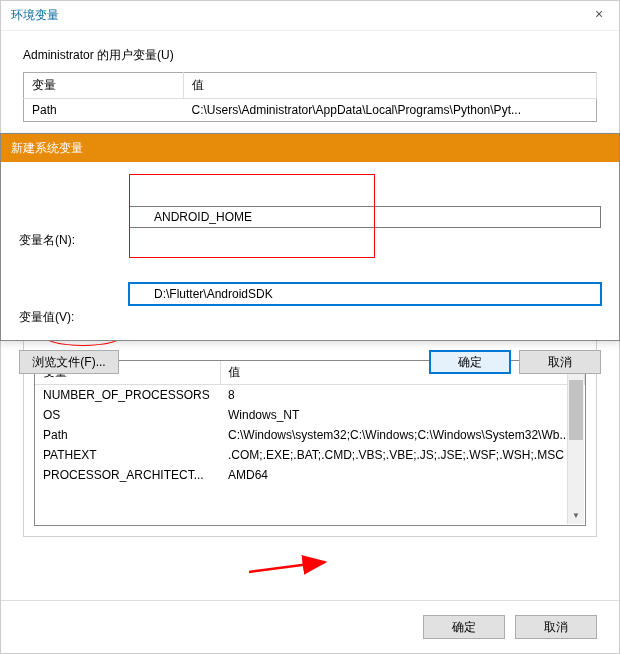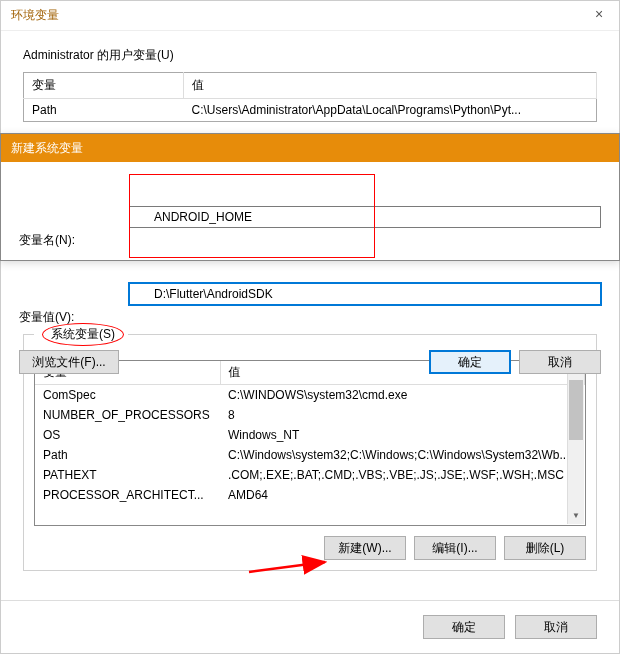--- a/index.html
+++ b/index.html
@@ -24,21 +24,21 @@
     }
     .title-bar {
       height: 30px;
       display: flex;
       align-items: center;
       padding: 0 10px;
       background: #fff;
       border-bottom: 1px solid #eee;
       position: relative;
     }
-    .title-bar .title { font-size: 12px; color: #a16207; }
+    .title-bar .title { font-size: 12px; color: #0369a1; }
     .title-bar .close {
       position: absolute;
       right: 10px;
       top: 5px;
       font-size: 14px;
       color: #555;
       cursor: pointer;
       width: 20px;
       text-align: center;
     }
@@ -136,21 +136,21 @@
       left: 0;
       width: 100%;
       border-top: 1px solid #ddd;
     }
     
     .dialog-overlay {
       position: absolute;
       top: 133px;
       left: 0;
       width: 620px;
-      height: 128px;
+      height: 208px;
       background: #fff;
       border: 1px solid #888;
       box-shadow: 0 2px 8px rgba(0,0,0,0.15);
     }
     .overlay-title {
       height: 28px;
       background: #e78c0a;
       color: #fff;
       font-size: 12px;
       display: flex;
@@ -270,24 +270,20 @@
               <col>
             </colgroup>
           <thead>
             <tr>
               <th>变量</th>
               <th>值</th>
             </tr>
           </thead>
           <tbody id="sys-vars-body">
               <tr>
-                <td>ComSpec</td>
-                <td>C:\WINDOWS\system32\cmd.exe</td>
-              </tr>
-              <tr>
                 <td>NUMBER_OF_PROCESSORS</td>
                 <td>8</td>
               </tr>
               <tr>
                 <td>OS</td>
                 <td>Windows_NT</td>
               </tr>
               <tr>
                 <td>Path</td>
                 <td>C:\Windows\system32;C:\Windows;C:\Windows\System32\Wb...</td>
@@ -302,25 +298,20 @@
               </tr>
             </tbody>
         </table>
         <div class="scroll-sim">
           <div class="scroll-arrow up">▲</div>
           <div class="scroll-thumb"></div>
           <div class="scroll-arrow down">▼</div>
         </div>
       </div>
 
-      <div class="btn-row">
-        <button class="btn">新建(W)...</button>
-        <button class="btn">编辑(I)...</button>
-        <button class="btn">删除(L)</button>
-      </div>
     </fieldset>
   </div>
 
   <div class="bottom-hr"></div>
   <div class="bottom-buttons">
     <button class="btn" style="min-width:82px">确定</button>
     <button class="btn" style="min-width:82px">取消</button>
   </div>
 </div>
 

